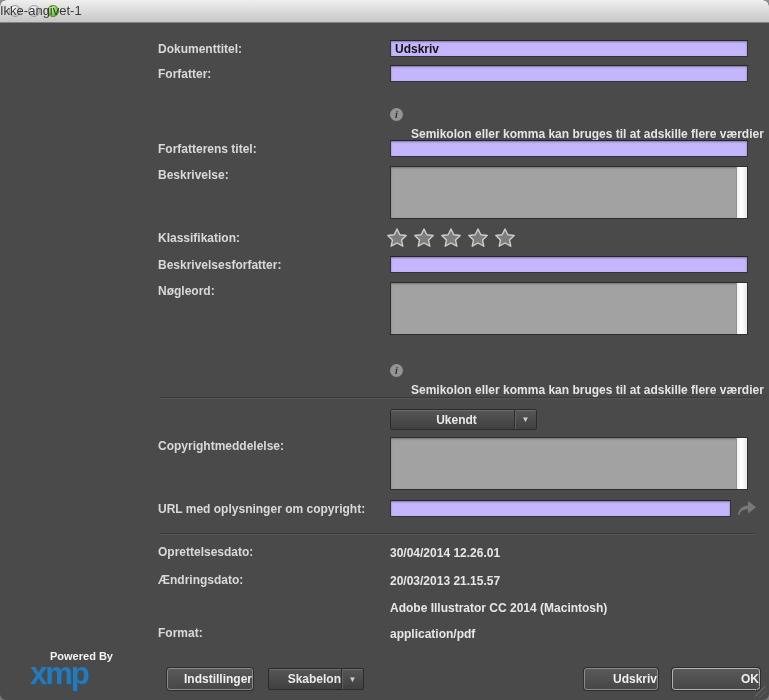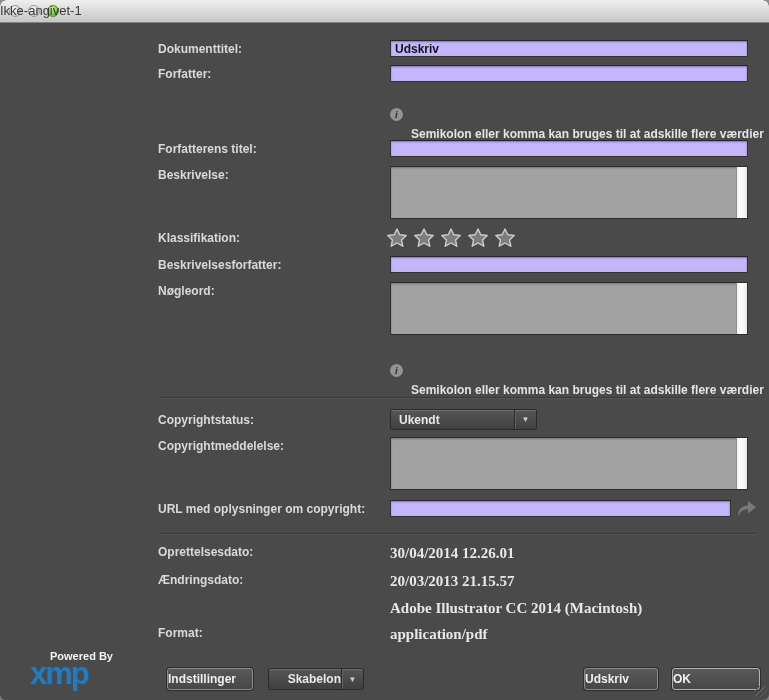--- a/index.html
+++ b/index.html
@@ -10,36 +10,36 @@
   .traffic{position:absolute;left:9px;top:5px;display:flex;gap:7px;}
   .light{width:12px;height:12px;border-radius:50%;box-sizing:border-box;}
   .light.dim{background:radial-gradient(circle at 35% 30%,#ffffff,#d2d2d2 60%,#bdbdbd);border:1px solid #9b9b9b;}
   .light.green{background:radial-gradient(circle at 35% 30%,#d0f0a0,#7ed04e 55%,#59a42b);border:1px solid #4e8f23;}
   
   .sidebar{position:absolute;left:14px;top:36px;width:133px;height:605px;border:1px solid #d5871f;box-shadow:inset 0 0 0 1px #303030;box-sizing:border-box;background:#4a4a4a;}
   .side-item{height:16px;line-height:16px;padding-left:6px;font-size:12px;font-weight:bold;color:#e9e9e9;box-shadow:inset 0 -1px 0 #6a6a6a;cursor:default;white-space:nowrap;overflow:hidden;}
   .side-item.selected{background:#5e6b7c;box-shadow:inset 0 -1px 0 #7c8694,inset 0 1px 0 #505d6c;}
   
   .flabel{position:absolute;left:158px;width:225px;font-size:12px;font-weight:bold;color:#d9d9d9;line-height:17px;white-space:nowrap;}
-  .fvalue{position:absolute;left:390px;font-size:15px;font-weight:bold;color:#e7e7e7;line-height:14px;white-space:nowrap;font-family:Liberation Serif, serif;}
+  .fvalue{position:absolute;left:390px;font-size:12px;font-weight:bold;color:#e7e7e7;line-height:14px;white-space:nowrap;}
   .tfield{position:absolute;left:390px;width:358px;height:17px;box-sizing:border-box;background:#c4b5fd;border:1px solid #333;border-top-color:#262626;box-shadow:inset 0 1px 2px rgba(0,0,0,.35);font-family:"Liberation Sans",sans-serif;font-size:12px;font-weight:bold;color:#141414;padding:0 4px;border-radius:0;outline:none;}
   .tbox{position:absolute;left:390px;width:358px;height:53px;box-sizing:border-box;background:#a2a2a2;border:1px solid #2e2e2e;box-shadow:inset 0 1px 2px rgba(0,0,0,.3);}
   .tbox textarea{position:absolute;left:0;top:0;width:calc(100% - 11px);height:100%;box-sizing:border-box;background:transparent;border:none;resize:none;outline:none;font-family:"Liberation Sans",sans-serif;font-size:12px;color:#141414;padding:2px 4px;}
   .scrollstrip{position:absolute;right:0;top:0;bottom:0;width:10px;background:linear-gradient(to right,#f2f2f2,#ffffff 45%,#e9e9e9);border-left:1px solid #8f8f8f;}
   .hintrow{position:absolute;left:390px;display:flex;align-items:center;gap:8px;}
   .info-ic{width:13px;height:13px;border-radius:50%;background:#949494;color:#2e2e2e;font-family:"Liberation Serif",serif;font-size:10px;font-weight:bold;font-style:italic;text-align:center;line-height:13px;flex:0 0 auto;}
   .hinttext{font-size:12px;font-weight:bold;color:#e4e4e4;white-space:nowrap;margin-top:40px;}
   .stars{position:absolute;left:387px;display:flex;gap:7px;}
   .divider{position:absolute;left:160px;width:596px;height:0;border-top:1px solid #393939;box-shadow:0 1px 0 rgba(255,255,255,.07);}
   
   .dropdown{position:absolute;height:21px;box-sizing:border-box;background:linear-gradient(#565656,#404040);border:1px solid #2b2b2b;box-shadow:inset 0 1px 0 #6d6d6d;border-radius:2px;display:flex;align-items:center;cursor:default;}
-  .dropdown .dlabel{flex:1;font-size:12px;font-weight:bold;color:#e9e9e9;padding-left:8px;white-space:nowrap;overflow:hidden;}
+  .dropdown .dlabel{flex:1;font-size:12px;font-weight:bold;color:#e9e9e9;padding-left:8px;white-space:nowrap;overflow:hidden;text-align:center;}
   .dropdown .darrow{width:21px;align-self:stretch;border-left:1px solid #2d2d2d;box-shadow:inset 1px 0 0 #616161;display:flex;align-items:center;justify-content:center;color:#cfcfcf;font-size:8px;}
   
-  .btn{position:absolute;height:22px;box-sizing:border-box;background:linear-gradient(#595959,#474747);border:1px solid #8a8a8a;border-radius:3px;box-shadow:0 0 0 1px #2e2e2e;color:#efefef;font-family:"Liberation Sans",sans-serif;font-size:12px;font-weight:bold;text-align:left;line-height:20px;cursor:default;padding:0;}
+  .btn{position:absolute;height:22px;box-sizing:border-box;background:linear-gradient(#595959,#474747);border:1px solid #8a8a8a;border-radius:3px;box-shadow:0 0 0 1px #2e2e2e;color:#efefef;font-family:"Liberation Sans",sans-serif;font-size:12px;font-weight:bold;text-align:right;line-height:20px;cursor:default;padding:0;}
   .btn.default{border-color:#b2b2b2;}
   
   .poweredby{position:absolute;left:50px;top:650px;font-size:11px;font-weight:bold;color:#f2f2f2;}
   .xmplogo{position:absolute;left:30px;top:656px;font-size:31px;font-weight:bold;color:#2a79b5;letter-spacing:-2px;text-shadow:1px 1px 0 #1b5c8e;}
   .resize-grip{position:absolute;right:2px;bottom:2px;width:12px;height:12px;background:repeating-linear-gradient(135deg,transparent 0 3px,#5f5f5f 3px 4px);border-bottom-right-radius:5px;}
 </style>
 </head>
 <body>
 
 <div class="window">
@@ -102,21 +102,20 @@
     <div class="scrollstrip"></div>
   </div>
 
   <div class="hintrow" style="top:343px">
     <span class="info-ic">i</span>
     <span class="hinttext">Semikolon eller komma kan bruges til at adskille flere værdier</span>
   </div>
 
   <div class="divider" style="top:397px"></div>
 
-  <div class="flabel" style="top:412px">Copyrightstatus:</div>
   <div class="dropdown" style="left:390px;top:409px;width:147px">
     <span class="dlabel">Ukendt</span>
     <span class="darrow">▼</span>
   </div>
 
   <div class="flabel" style="top:438px">Copyrightmeddelelse:</div>
   <div class="tbox" style="top:437px">
     <textarea style=""></textarea>
     <div class="scrollstrip"></div>
   </div>

